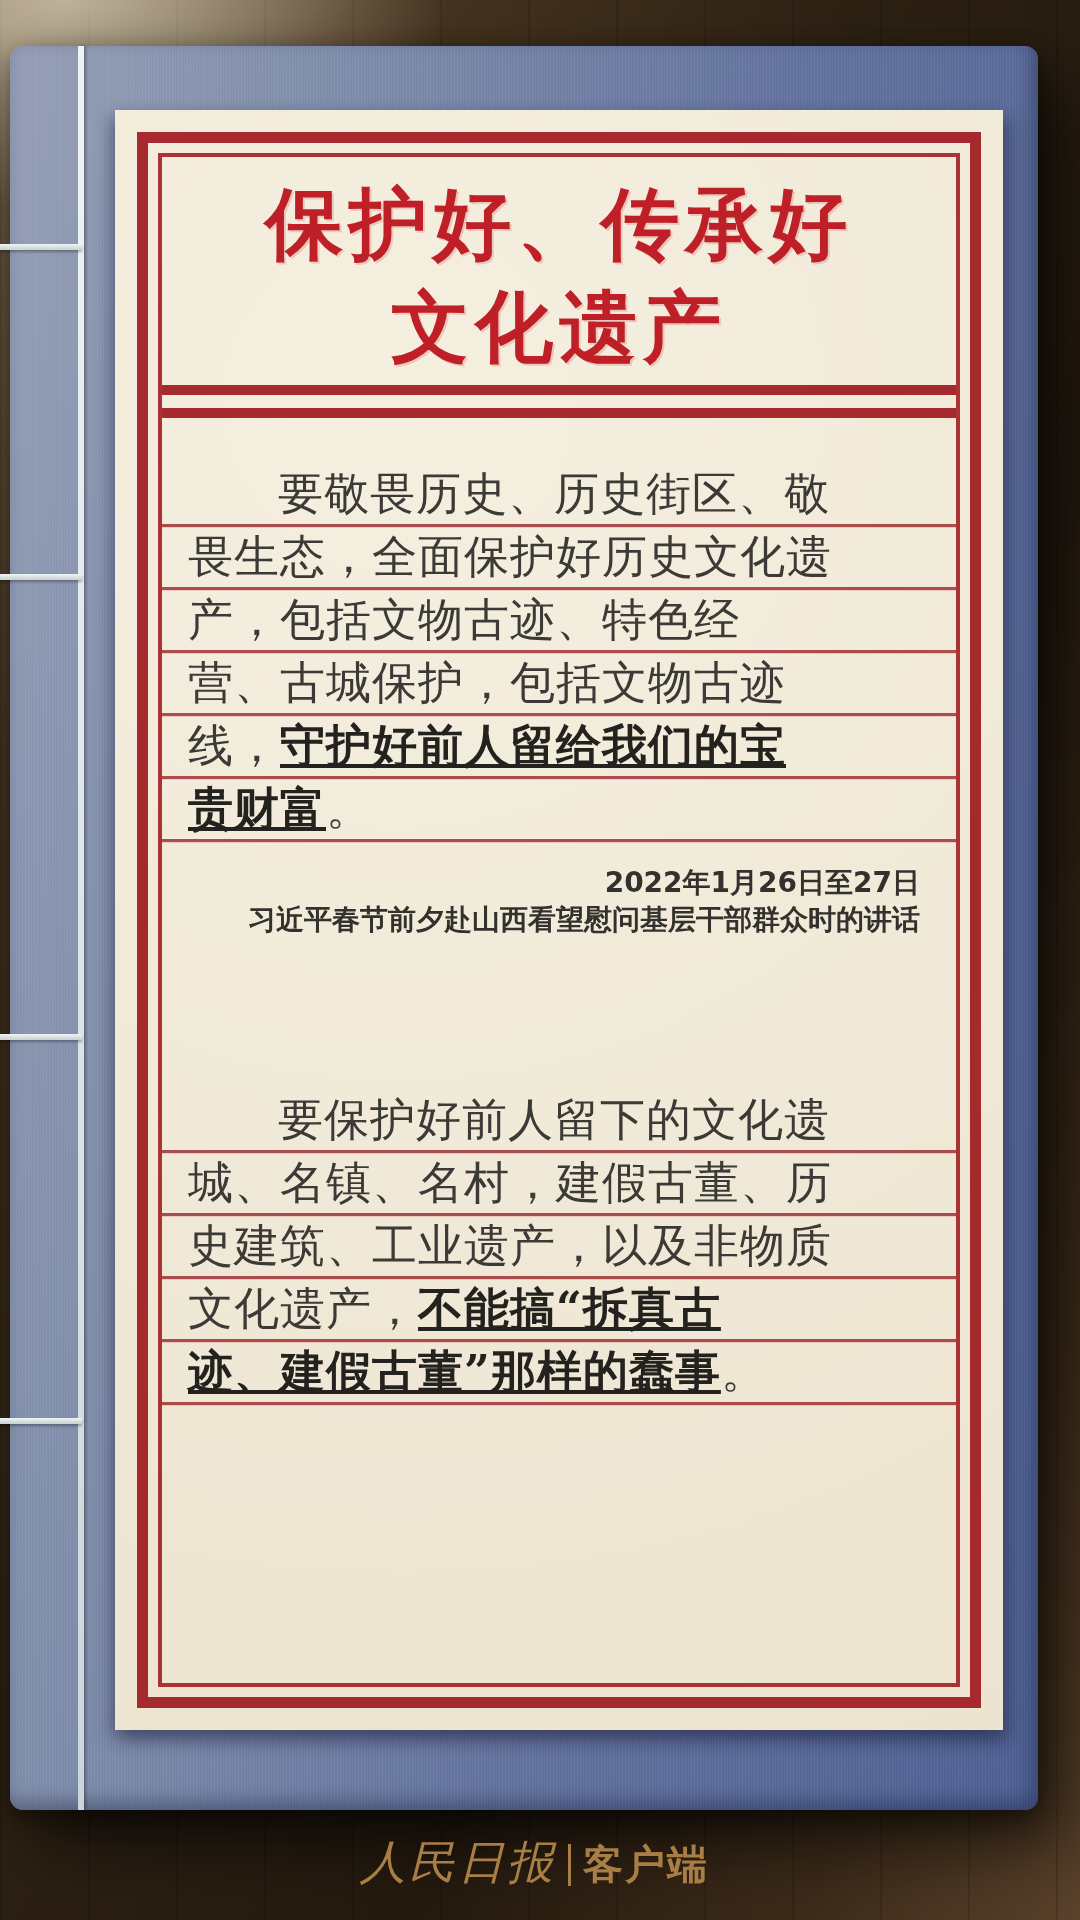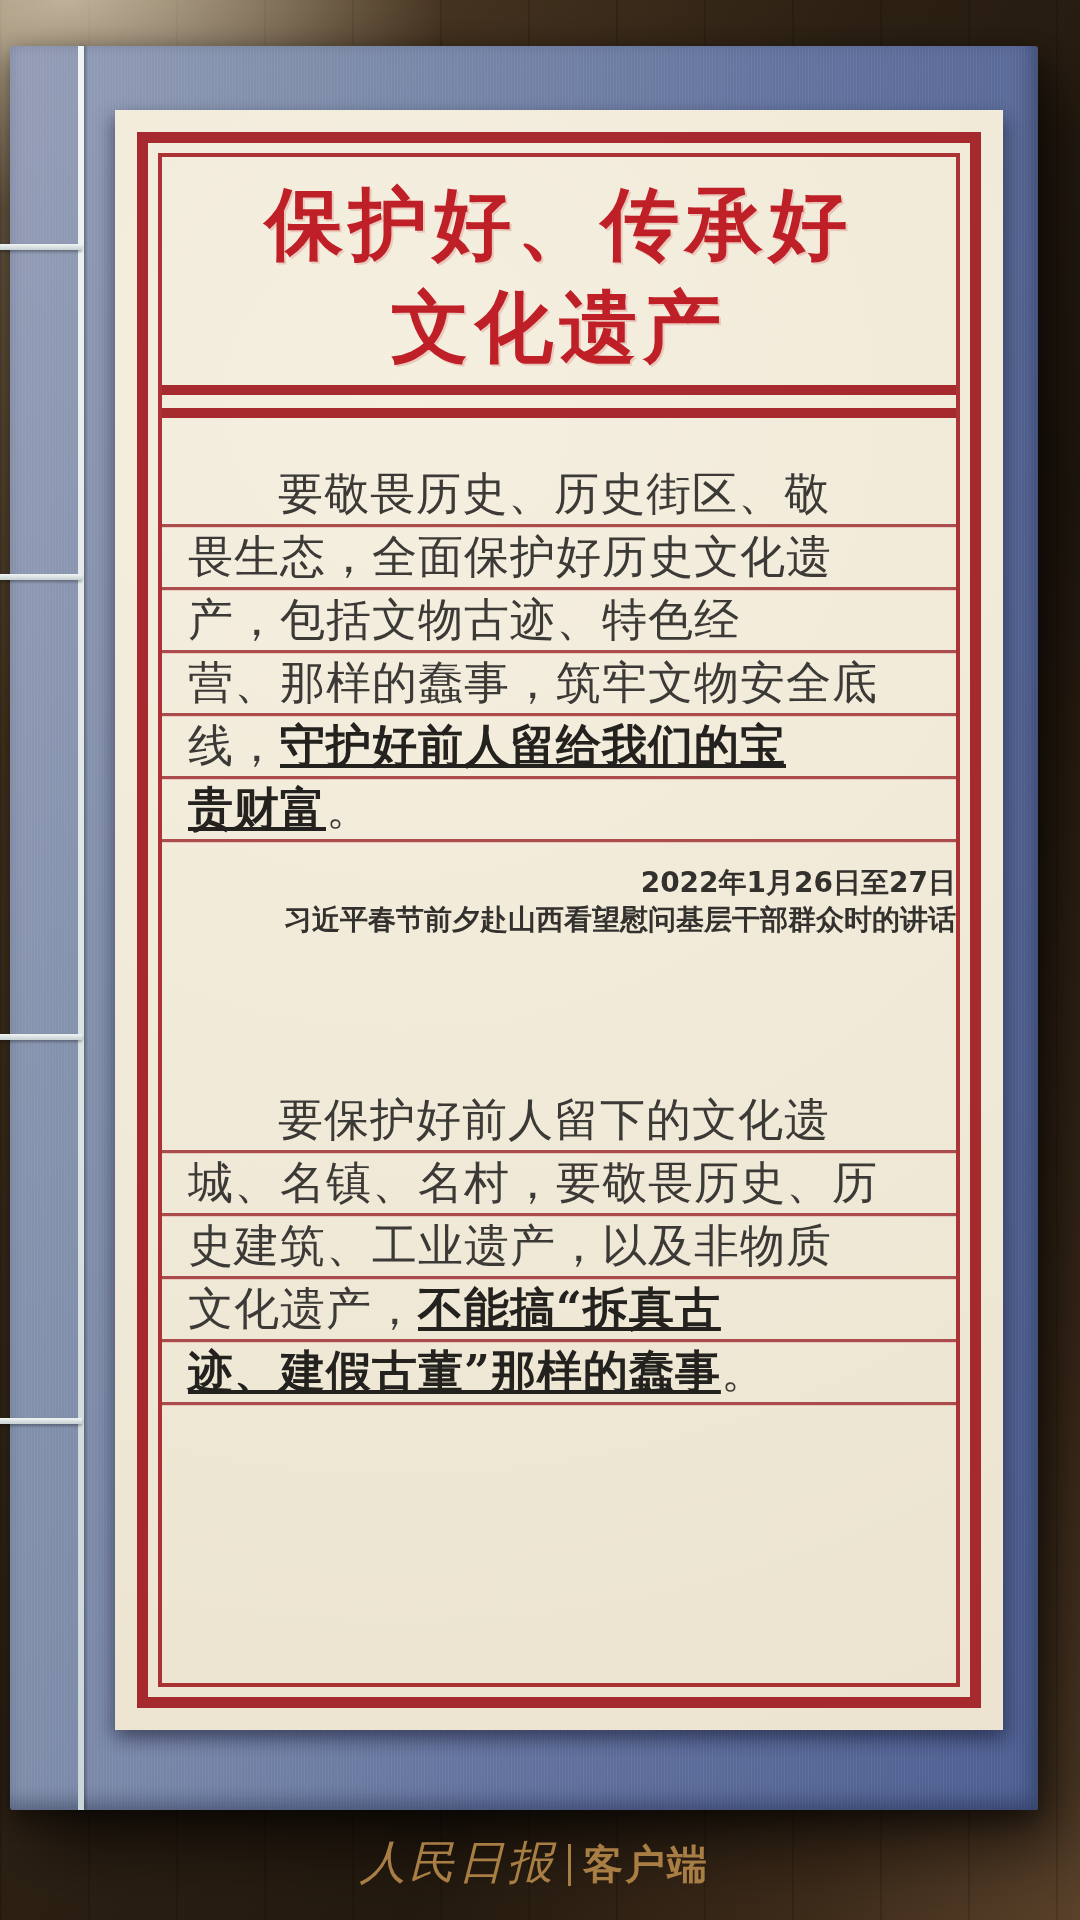--- a/index.html
+++ b/index.html
@@ -9,21 +9,21 @@
   .scene{
     position:relative;width:1080px;height:1920px;overflow:hidden;
     background:
       radial-gradient(ellipse 620px 340px at 6% 0%, rgba(205,192,168,.85), rgba(205,192,168,0) 62%),
       repeating-linear-gradient(90deg, rgba(0,0,0,.14) 0 2px, rgba(0,0,0,0) 2px 88px),
       linear-gradient(115deg,#7d6c53 0%,#4a3722 18%,#2d2114 44%,#241a0f 66%,#3d2b1a 86%,#5a422b 100%);
   }
 
   
   .book{
-    position:absolute;left:10px;top:46px;width:1028px;height:1764px;border-radius:3px;
+    position:absolute;left:10px;top:46px;width:1028px;height:1764px;border-radius:13px;
     background:
       repeating-linear-gradient(90deg, rgba(255,255,255,.05) 0 1px, rgba(255,255,255,0) 1px 3px),
       linear-gradient(100deg,#959eb7 0%,#8290ac 20%,#63739e 58%,#4d5f92 100%);
     box-shadow: 26px 34px 70px rgba(0,0,0,.6), 0 8px 24px rgba(0,0,0,.45),
                 inset -6px -8px 18px rgba(10,15,40,.35);
   }
   .thread{position:absolute;background:linear-gradient(180deg,#f0f4f4,#ccd6d8);z-index:4;}
   .thread-v{left:68px;top:0;width:6px;height:1764px;box-shadow:2px 0 3px rgba(0,0,0,.3);}
   .thread-h{left:-10px;width:82px;height:6px;background:linear-gradient(0deg,#c6d0d2,#f0f4f4);box-shadow:0 2px 3px rgba(0,0,0,.3);}
   .h1{top:198px}.h2{top:528px}.h3{top:988px}.h4{top:1372px}
@@ -55,21 +55,21 @@
   .text-line{
     height:63px;line-height:60px;font-size:45px;color:#3c3a37;
     padding-left:26px;letter-spacing:1px;box-sizing:border-box;
     border-bottom:3px solid rgba(150,32,36,.78);
     box-shadow:0 1px 0 rgba(224,150,150,.4);
     white-space:nowrap;overflow:hidden;
   }
   .text-line:first-child{text-indent:2em;}
   .text-line .em{font-weight:bold;color:#24221f;text-decoration:underline;}
 
-  .attribution{margin-top:22px;text-align:right;
+  .attribution{margin-top:22px;padding-right:36px;text-align:right;
     font-family:"DejaVu Sans",sans-serif;font-weight:bold;color:#33312d;}
   .attr-date{font-size:28px;line-height:37px;}
   .attr-source{font-size:28px;line-height:37px;margin-left:43px;}
 
   
   .brand{position:absolute;left:0;right:11px;bottom:26px;text-align:center;color:#a97e45;z-index:5;}
   .brand-script{font-size:46px;font-style:italic;letter-spacing:3px;font-family:"DejaVu Serif",serif;}
   .brand-divider{display:inline-block;width:3px;height:42px;background:#a97e45;margin:0 12px;vertical-align:-8px;}
   .brand-suffix{font-size:40px;font-weight:bold;font-family:"DejaVu Sans",sans-serif;letter-spacing:2px;}
 </style>
@@ -97,34 +97,34 @@
           <div class="double-rule">
               <i></i>
               <i></i>
             </div>
 
           <section class="quote">
             <div class="quote-lines">
                 <div class="text-line"><span>要敬畏历史、历史街区、敬</span></div>
                 <div class="text-line"><span>畏生态，全面保护好历史文化遗</span></div>
                 <div class="text-line"><span>产，包括文物古迹、特色经</span></div>
-                <div class="text-line"><span>营、那样的蠢事，筑牢文物安全底</span></div>
+                <div class="text-line"><span>营、古城保护，包括文物古迹</span></div>
                 <div class="text-line"><span>线，</span><span class="em">守护好前人留给我们的宝</span></div>
                 <div class="text-line"><span class="em">贵财富</span><span>。</span></div>
               </div>
             <div class="attribution">
               <div class="attr-date">2022年1月26日至27日</div>
               <div class="attr-source">习近平春节前夕赴山西看望慰问基层干部群众时的讲话</div>
             </div>
           </section>
 
           <section class="quote second">
             <div class="quote-lines">
                 <div class="text-line"><span>要保护好前人留下的文化遗</span></div>
-                <div class="text-line"><span>城、名镇、名村，要敬畏历史、历</span></div>
+                <div class="text-line"><span>城、名镇、名村，建假古董、历</span></div>
                 <div class="text-line"><span>史建筑、工业遗产，以及非物质</span></div>
                 <div class="text-line"><span>文化遗产，</span><span class="em">不能搞“拆真古</span></div>
                 <div class="text-line"><span class="em">迹、建假古董”那样的蠢事</span><span>。</span></div>
               </div>
           </section>
 
         </div>
       </div>
     </div>
   </div>

